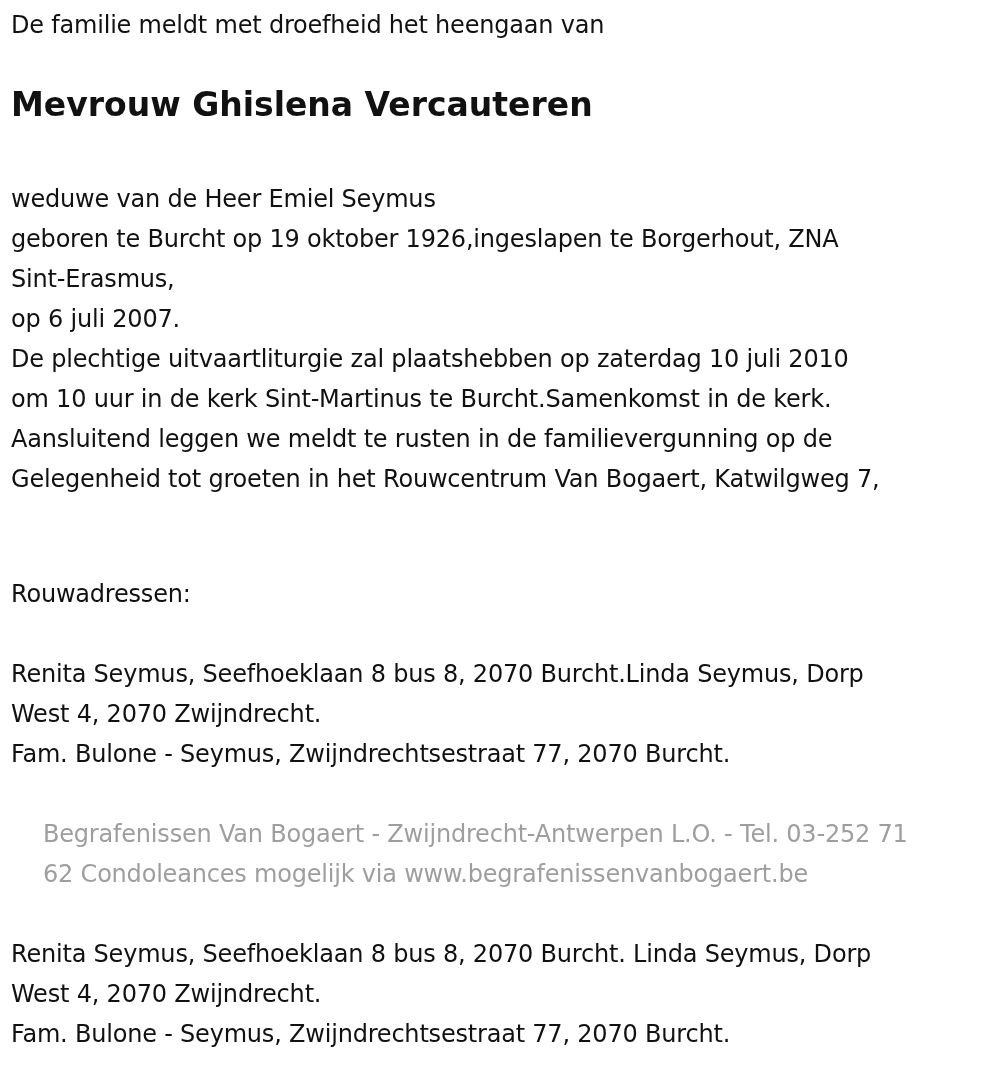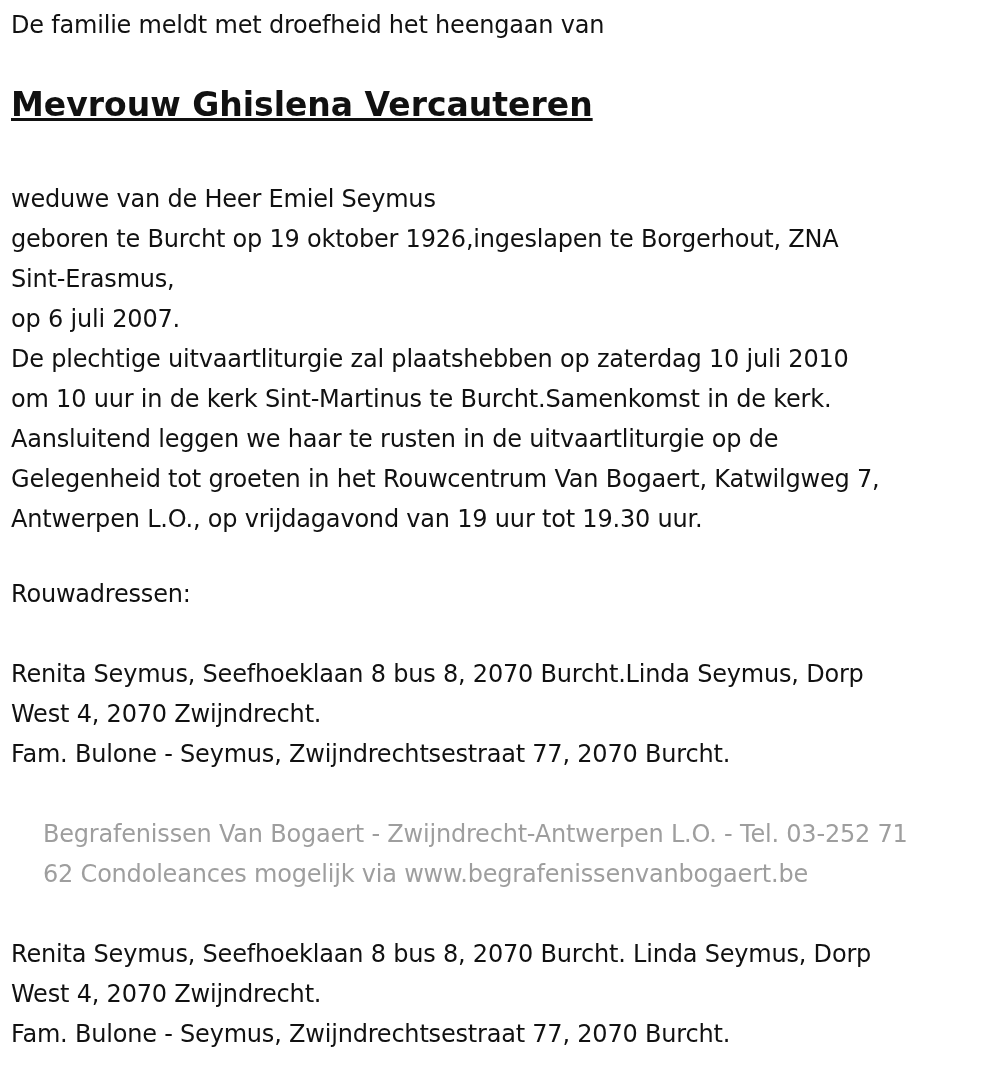--- a/index.html
+++ b/index.html
@@ -32,21 +32,20 @@
     }
     .name {
       position: absolute;
       top: 83px;
       left: 11px;
       font-size: 33px;
       font-weight: bold;
       line-height: 44px;
       letter-spacing: 0px;
       white-space: nowrap;
-      text-decoration: underline;
     }
     .block {
       position: absolute;
       left: 11px;
     }
     .gray {
       color: #9e9e9e;
       margin-left: 32px;
     }
   </style>
@@ -59,23 +58,22 @@
 
   <div class="name">Mevrouw Ghislena Vercauteren</div>
 
   <div class="block" style="top:146px;margin-top:33px;">
     <div class="line">weduwe van de Heer Emiel Seymus</div>
     <div class="line">geboren te Burcht op 19 oktober 1926,ingeslapen te Borgerhout, ZNA</div>
     <div class="line">Sint-Erasmus,</div>
     <div class="line">op 6 juli 2007.</div>
     <div class="line">De plechtige uitvaartliturgie zal plaatshebben op zaterdag 10 juli 2010</div>
     <div class="line">om 10 uur in de kerk Sint-Martinus te Burcht.Samenkomst in de kerk.</div>
-    <div class="line">Aansluitend leggen we haar te rusten in de uitvaartliturgie op de</div>
+    <div class="line">Aansluitend leggen we meldt te rusten in de familievergunning op de</div>
     <div class="line">Gelegenheid tot groeten in het Rouwcentrum Van Bogaert, Katwilgweg 7,</div>
-    <div class="line">Antwerpen L.O., op vrijdagavond van 19 uur tot 19.30 uur.</div>
   </div>
 
   <div class="block" style="top:574px;">
     <div class="line">Rouwadressen:</div>
   </div>
 
   <div class="block" style="top:654px;">
     <div class="line">Renita Seymus, Seefhoeklaan 8 bus 8, 2070 Burcht.Linda Seymus, Dorp</div>
     <div class="line">West 4, 2070 Zwijndrecht.</div>
     <div class="line">Fam. Bulone - Seymus, Zwijndrechtsestraat 77, 2070 Burcht.</div>

